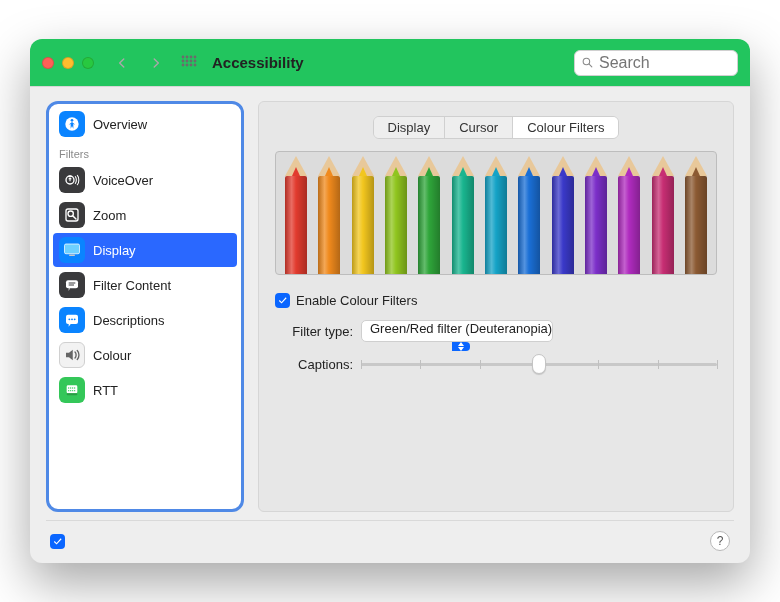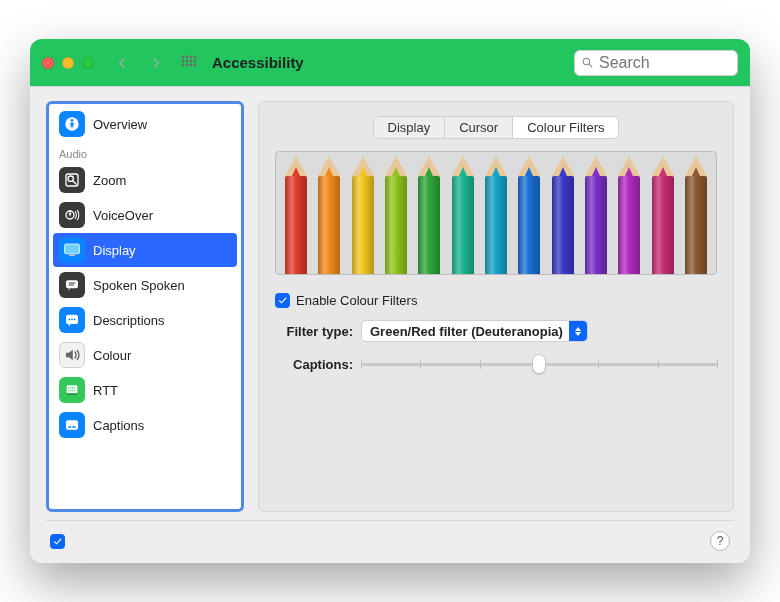--- a/index.html
+++ b/index.html
@@ -39,21 +39,21 @@
   .search input {
     border: none; outline: none; background: transparent; font-size: 16px; width: 100%; color:#444;
   }
 
   
   .body { flex: 1; display: flex; flex-direction: column; padding: 14px 16px 10px 16px; }
   .split { flex: 1; display: flex; gap: 14px; min-height: 0; }
 
   
   .sidebar-wrap {
-    width: 198px; border: 3px solid #4f89e6; border-radius: 6px; background: #fff;
+    width: 198px; border: 3px solid #4f89e6; border-radius: 12px; background: #fff;
     display: flex; overflow: hidden;
   }
   .sidebar { flex: 1; overflow-y: auto; padding: 2px 2px 2px 2px; }
   .sidebar::-webkit-scrollbar { width: 14px; }
   .sidebar::-webkit-scrollbar-track { background: transparent; }
   .sidebar::-webkit-scrollbar-thumb { background: #c9c9c9; border: 4px solid #fff; border-radius: 10px; }
 
   .section-label { font-size: 11px; color: #8a8a8a; padding: 6px 8px 2px 8px; font-weight: 500; }
   .srow {
     display: flex; align-items: center; gap: 8px; padding: 4px 6px; border-radius: 4px; margin: 1px 2px;
@@ -99,25 +99,25 @@
     border-left:4px solid transparent; border-right:4px solid transparent; border-bottom:9px solid currentColor;
   }
   .pencil .shaft { width: 22px; flex:1; background: currentColor; border-radius: 2px 2px 0 0;
     background-image: linear-gradient(90deg, rgba(0,0,0,.22), rgba(255,255,255,.25) 30%, rgba(0,0,0,0) 50%, rgba(0,0,0,.25));
   }
 
   .checkbox-row { display:flex; align-items:center; gap:6px; margin-top:6px;}
   .mac-check { width:15px; height:15px; border-radius:4px; background:#0a66ff; display:flex; align-items:center; justify-content:center; }
   .mac-check svg { width:11px; height:11px; stroke:#fff; stroke-width:2.5; fill:none; }
 
-  .form-row { display:flex; align-items:center; gap:8px;font-weight:bold; }
+  .form-row { display:flex; align-items:center; gap:8px; }
   .form-row .flabel { width:78px; text-align:right; }
   .select {
     display:flex; align-items:center; gap:6px; background:#fff; border:1px solid #cfcfcf;
-    border-radius:5px; height:22px; padding:0 0 0 8px; font-size:13px;
+    border-radius:5px; height:22px; padding:0 0 0 8px; font-size:13px;flex-direction:column;
   }
   .select .caret { width:18px; height:100%; background:#0a66ff; border-radius:0 4px 4px 0; display:flex; flex-direction:column; align-items:center; justify-content:center; gap:1px;}
   .select .caret span{ width:0;height:0;border-left:3px solid transparent;border-right:3px solid transparent;}
   .select .caret .u{border-bottom:4px solid #fff;}
   .select .caret .d{border-top:4px solid #fff;}
 
   .slider { flex:1; display:flex; align-items:center; position:relative; height:20px;}
   .slider .track { height:3px; background:#c8c8c8; width:100%; border-radius:2px; position:relative;}
   .slider .tick { position:absolute; top:-3px; width:1px; height:9px; background:#c0c0c0;}
   .slider .knob { position:absolute; top:50%; transform:translate(-50%,-50%); width:14px; height:20px; border-radius:8px; background:#fff; border:1px solid #c4c4c4; box-shadow:0 1px 1px rgba(0,0,0,.15);}
@@ -184,43 +184,43 @@
             <div class="icn icn-overview">
               <svg width="16" height="16" viewBox="0 0 24 24">
                   <circle cx="12" cy="12" r="10" fill="#fff"></circle>
                   <circle cx="12" cy="6.5" r="2" fill="#0a84ff"></circle>
                   <path d="M12 9l-5 4 3-1v7l2-4 2 4v-7l3 1z" fill="#0a84ff"></path>
                 </svg>
             </div>
             <span class="lbl">Overview</span>
           </div>
 
-          <div class="section-label">Audio</div>
-
-          <div class="srow">
-            <div class="icn icn-zoom">
-              <svg width="16" height="16" viewBox="0 0 24 24">
-                  <rect x="3" y="3" width="18" height="18" rx="3" fill="none" stroke="#fff" stroke-width="2"></rect>
-                  <circle cx="10" cy="10" r="4" fill="none" stroke="#fff" stroke-width="2"></circle>
-                  <line x1="13" y1="13" x2="18" y2="18" stroke="#fff" stroke-width="2.2" stroke-linecap="round"></line>
-                </svg>
-            </div>
-            <span class="lbl">Zoom</span>
-          </div>
+          <div class="section-label">Filters</div>
 
           <div class="srow">
             <div class="icn icn-voiceover">
               <svg width="16" height="16" viewBox="0 0 24 24">
                   <circle cx="9" cy="12" r="6" fill="none" stroke="#fff" stroke-width="2"></circle>
                   <circle cx="9" cy="6.5" r="1.5" fill="#fff"></circle>
                   <path d="M9 8l-3 3 2-.5v4l1-2 1 2v-4l2 .5z" fill="#fff"></path>
                   <path d="M17 7c2 2 2 8 0 10M20 5c3 3 3 11 0 14" fill="none" stroke="#fff" stroke-width="1.6" stroke-linecap="round"></path>
                 </svg>
             </div>
             <span class="lbl">VoiceOver</span>
+          </div>
+
+          <div class="srow">
+            <div class="icn icn-zoom">
+              <svg width="16" height="16" viewBox="0 0 24 24">
+                  <rect x="3" y="3" width="18" height="18" rx="3" fill="none" stroke="#fff" stroke-width="2"></rect>
+                  <circle cx="10" cy="10" r="4" fill="none" stroke="#fff" stroke-width="2"></circle>
+                  <line x1="13" y1="13" x2="18" y2="18" stroke="#fff" stroke-width="2.2" stroke-linecap="round"></line>
+                </svg>
+            </div>
+            <span class="lbl">Zoom</span>
           </div>
 
           <div class="srow sel">
             <div class="icn icn-display">
               <svg width="18" height="18" viewBox="0 0 24 24">
                   <rect x="2" y="4" width="20" height="13" rx="2" fill="#6dd0ff" stroke="#fff" stroke-width="1"></rect>
                   <rect x="8" y="18" width="8" height="2" rx="1" fill="#c8c8c8"></rect>
                 </svg>
             </div>
             <span class="lbl">Display</span>
@@ -228,21 +228,21 @@
 
           <div class="srow">
             <div class="icn icn-spoken">
               <svg width="16" height="16" viewBox="0 0 24 24">
                   <rect x="3" y="5" width="18" height="12" rx="3" fill="#fff"></rect>
                   <path d="M9 17l-2 4v-4" fill="#fff"></path>
                   <line x1="7" y1="9" x2="17" y2="9" stroke="#3a3a3c" stroke-width="1.6"></line>
                   <line x1="7" y1="12" x2="15" y2="12" stroke="#3a3a3c" stroke-width="1.6"></line>
                 </svg>
             </div>
-            <span class="lbl">Spoken Spoken</span>
+            <span class="lbl">Filter Content</span>
           </div>
 
           <div class="srow">
             <div class="icn icn-desc">
               <svg width="16" height="16" viewBox="0 0 24 24">
                   <rect x="3" y="4" width="18" height="14" rx="3" fill="#fff"></rect>
                   <path d="M10 18l-3 4v-4" fill="#fff"></path>
                   <circle cx="8" cy="11" r="1.4" fill="#0a84ff"></circle>
                   <circle cx="12" cy="11" r="1.4" fill="#0a84ff"></circle>
                   <circle cx="16" cy="11" r="1.4" fill="#0a84ff"></circle>
@@ -273,30 +273,20 @@
                   <circle cx="16" cy="9" r="1" fill="#34c759"></circle>
                   <circle cx="7" cy="13" r="1" fill="#34c759"></circle>
                   <circle cx="10" cy="13" r="1" fill="#34c759"></circle>
                   <circle cx="13" cy="13" r="1" fill="#34c759"></circle>
                   <circle cx="16" cy="13" r="1" fill="#34c759"></circle>
                 </svg>
             </div>
             <span class="lbl">RTT</span>
           </div>
 
-          <div class="srow">
-            <div class="icn icn-captions">
-              <svg width="16" height="16" viewBox="0 0 24 24">
-                  <rect x="3" y="5" width="18" height="14" rx="3" fill="#fff"></rect>
-                  <rect x="6" y="14" width="5" height="2" rx="1" fill="#0a84ff"></rect>
-                  <rect x="12" y="14" width="6" height="2" rx="1" fill="#0a84ff"></rect>
-                </svg>
-            </div>
-            <span class="lbl">Captions</span>
-          </div>
         </div>
       </div>
 
       <div class="content">
         <div class="segmented">
           <div class="seg">Display</div>
           <div class="seg">Cursor</div>
           <div class="seg active">Colour Filters</div>
         </div>
 

